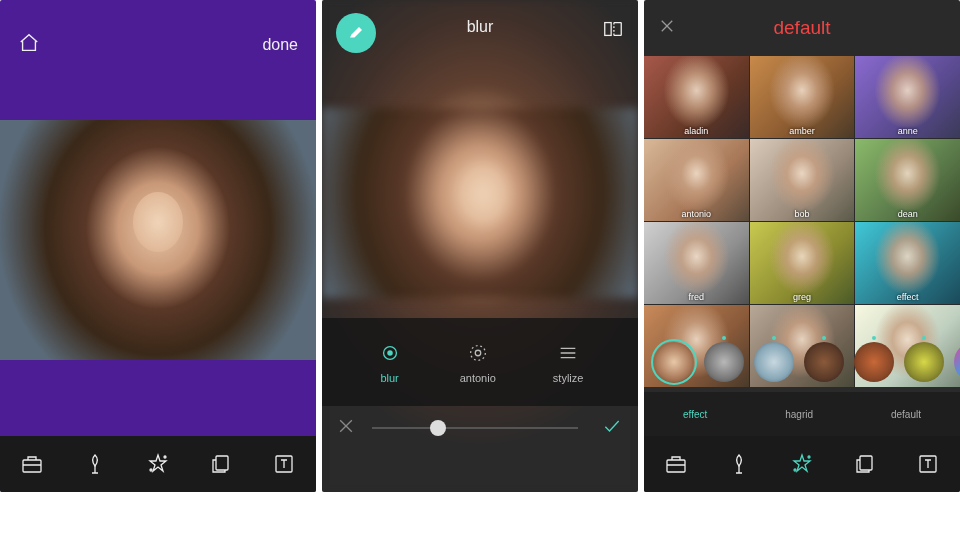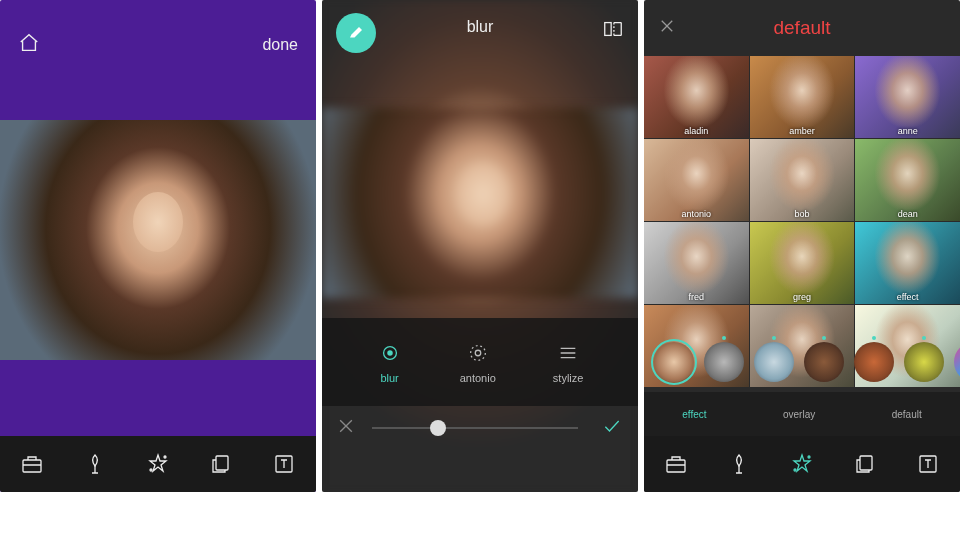--- a/index.html
+++ b/index.html
@@ -264,21 +264,21 @@
       <div class="circ" style="background: radial-gradient(circle, rgb(200, 104, 56) 0%, rgb(138, 72, 40) 60%, rgb(74, 40, 24) 100%);">
         <div class="dot"></div>
       </div>
       <div class="circ" style="background: radial-gradient(circle, rgb(216, 216, 72) 0%, rgb(138, 138, 48) 60%, rgb(74, 74, 32) 100%);">
         <div class="dot"></div>
       </div>
       <div class="circ" style="background: linear-gradient(135deg, rgb(224, 72, 152) 0%, rgb(72, 152, 224) 50%, rgb(72, 224, 152) 100%);"></div>
     </div>
   <div class="s3-tabs" id="s3-tabs">
       <div class="tab active">effect</div>
-      <div class="tab">overlay</div>
+      <div class="tab">hagrid</div>
       <div class="tab">default</div>
     </div>
   <div class="s3-bottom" id="s3-tools">
       <div class="tool-icon">
         <svg viewBox="0 0 24 24">
           <rect x="3" y="8" width="18" height="12" rx="1"></rect>
           <path d="M8 8 V5 H16 V8"></path>
           <line x1="3" y1="13" x2="21" y2="13"></line>
         </svg>
       </div>

